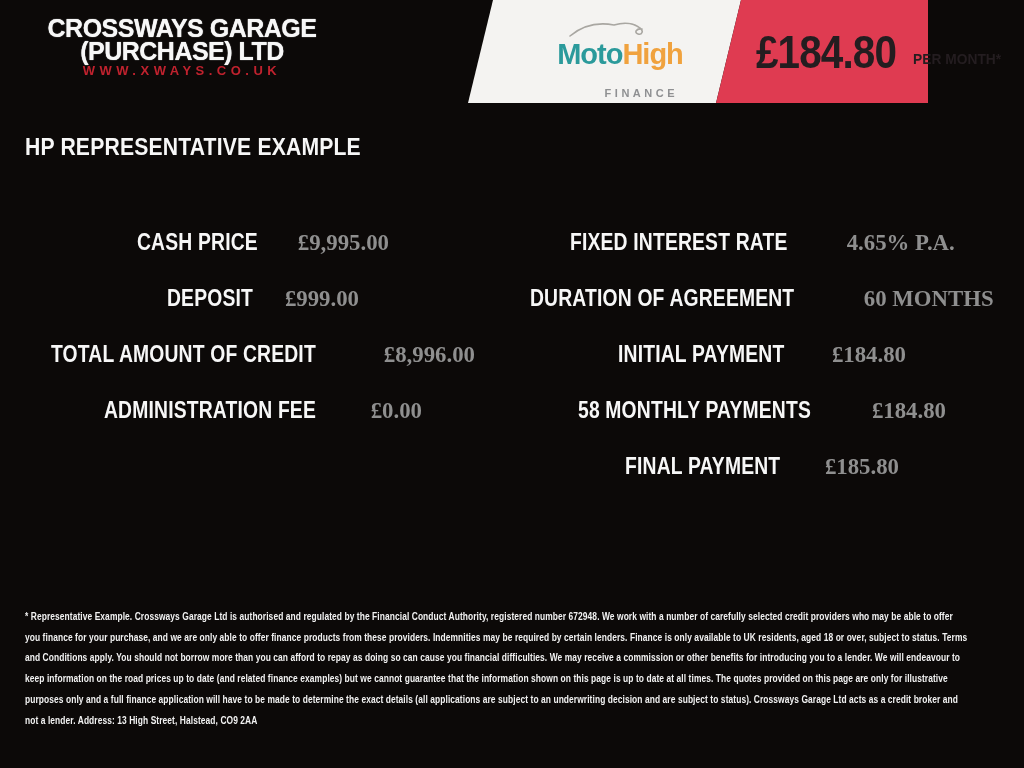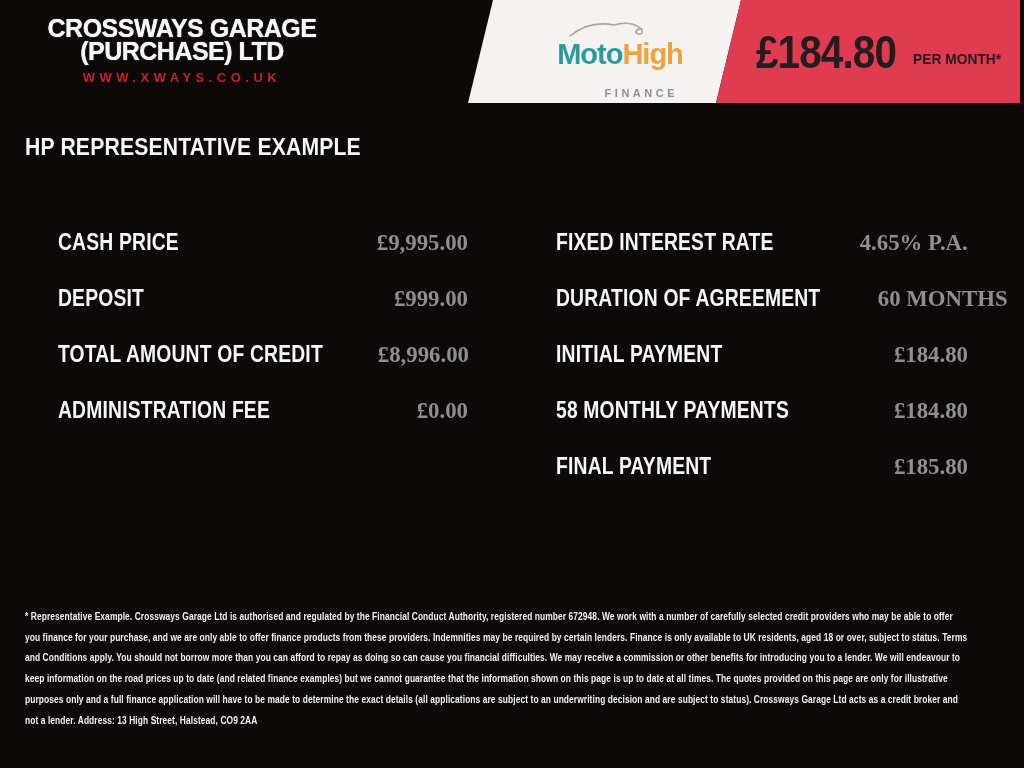--- a/index.html
+++ b/index.html
@@ -17,41 +17,41 @@
   html,body{margin:0;padding:0;}
   body{
     width:1024px;height:768px;
     background:var(--bg);
     overflow:hidden;
     position:relative;
     font-family:"Liberation Sans", sans-serif;
   }
 
   
-  .header-band{position:absolute;left:0;top:0;width:1020px;height:103px;}
+  .header-band{position:absolute;left:0;top:0;width:928px;height:103px;}
   .band-white{
     position:absolute;inset:0;background:var(--band-white);
     clip-path:polygon(493px 0, 741px 0, 716px 103px, 468px 103px);
   }
   .band-red{
     position:absolute;inset:0;background:var(--band-red);
     clip-path:polygon(741px 0, 1024px 0, 1024px 103px, 716px 103px);
   }
 
   
   .dealer{
     position:absolute;left:42px;top:17px;width:280px;
     text-align:center;color:var(--label-white);
   }
   .dealer-line{
     font-weight:bold;font-size:25px;line-height:23px;letter-spacing:-0.5px;
     text-shadow:0 0 1px #fff;
   }
   .dealer-site{
-    margin-top:7px;font-weight:bold;font-size:13px;letter-spacing:4.5px;
+    font-weight:bold;font-size:13px;letter-spacing:4.5px;
     color:var(--link-red);
   }
 
   
   .motonovo{position:absolute;left:528px;top:20px;width:160px;text-align:center;}
   .swoosh{display:block;margin:0 36px 0 auto;}
   .brandline{font-weight:bold;font-size:29px;line-height:28px;letter-spacing:-1px;}
   .brand-moto{color:var(--teal);margin-left:24px;}
   .brand-novo{color:var(--orange);}
   .brand-finance{
@@ -77,21 +77,21 @@
     font-weight:bold;font-size:23.5px;color:var(--label-white);
     transform:scaleX(0.9);transform-origin:0 50%;white-space:nowrap;
     letter-spacing:0.2px;
   }
 
   
   .fin-col{position:absolute;top:215px;}
   .fin-col.left{left:58px;width:410px;}
   .fin-col.right{left:556px;width:412px;}
   .fin-row{
-    height:55.8px;display:flex;justify-content:space-between;align-items:center;
+    height:55.8px;display:flex;justify-content:center;align-items:center;gap:12px;
   }
   .fin-label{
     font-weight:bold;font-size:23px;color:var(--label-white);
     transform:scaleX(0.84);transform-origin:0 50%;white-space:nowrap;
     letter-spacing:0.2px;
   }
   .fin-value{
     font-family:"Liberation Serif", serif;
     font-weight:bold;font-size:24px;color:var(--value-gray);
     transform:scaleX(0.95);transform-origin:100% 50%;white-space:nowrap;

